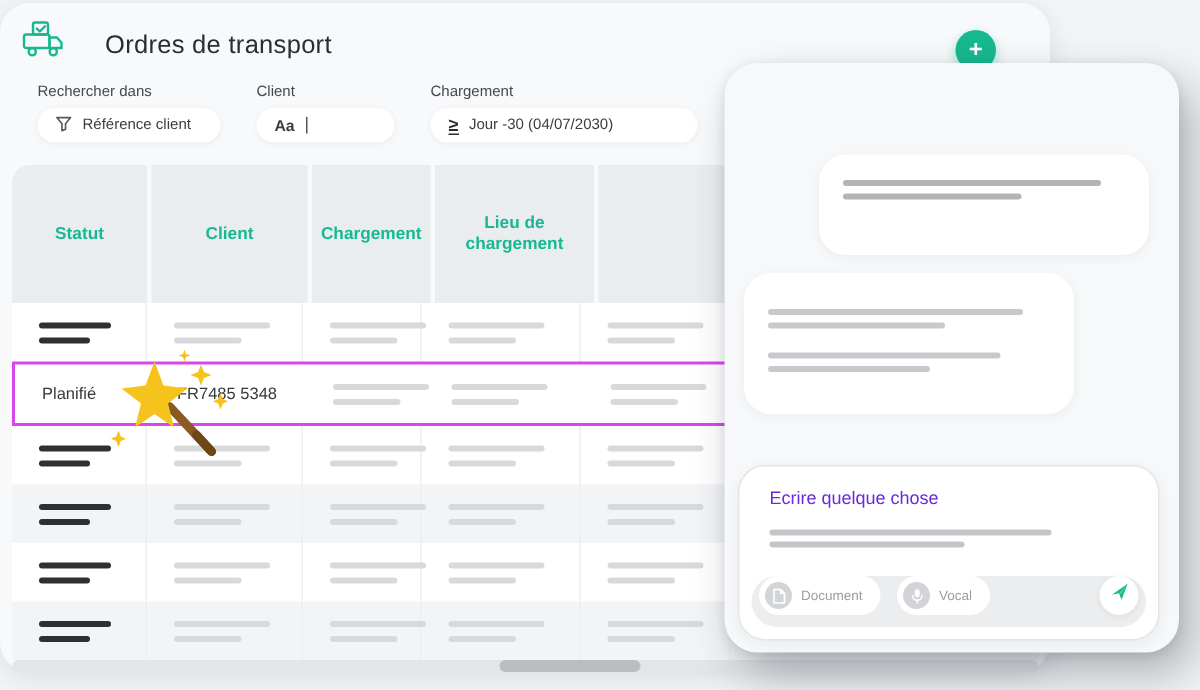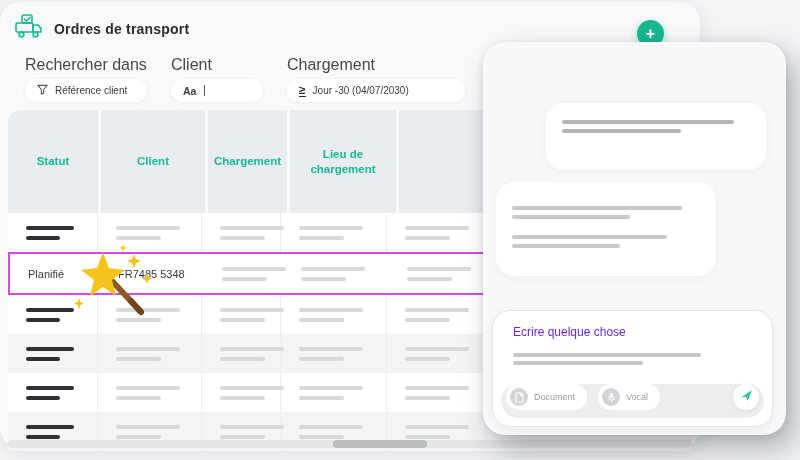--- a/index.html
+++ b/index.html
@@ -5,44 +5,44 @@
   * { box-sizing: border-box; margin: 0; padding: 0; }
   html,body { width:800px; height:460px; }
   body { font-family:"Liberation Sans", sans-serif; background:#f2f4f6; }
   .stage { position:relative; width:800px; height:460px; overflow:hidden; }
 
   
   .main-card { position:absolute; left:0; top:2px; width:700px; height:446px;
     background:#f8f9fb; border-radius:20px; box-shadow:0 4px 18px rgba(30,40,60,.10); z-index:1; }
 
   .app-header { position:absolute; left:14px; top:12px; display:flex; align-items:center; gap:10px; }
-  .app-title { font-size:14px; font-weight:bold; color:#2b2d30; letter-spacing:.2px; }
+  .app-title { font-size:17px; font-weight:normal; color:#2b2d30; letter-spacing:.2px;margin-left:16px; }
 
   .plus-btn { position:absolute; left:637px; top:18px; width:27px; height:27px; border-radius:50%;
     background:#17b890; color:#fff; display:flex; align-items:center; justify-content:center;
     font-size:16px; font-weight:bold; z-index:2; box-shadow:0 3px 8px rgba(23,184,144,.4); cursor:pointer; }
 
   
   .filters { position:absolute; left:25px; top:54px; display:flex; gap:24px; }
   .filter { display:flex; flex-direction:column; gap:5px; }
-  .filter-label { font-size:16px; color:#45484c; }
+  .filter-label { font-size:10px; color:#45484c; }
   .filter-input { background:#fff; border-radius:12px; height:23px; display:flex; align-items:center;
     gap:7px; padding:0 12px; box-shadow:0 1px 4px rgba(40,50,70,.07); font-size:10px; color:#3a3d40; }
   .filter-input .val { white-space:nowrap; }
   .f1 .filter-input { width:122px; }
   .f2 .filter-input { width:92px; }
   .f3 .filter-input { width:178px; }
   .f4 .filter-input { width:80px; }
   .aa { font-weight:bold; font-size:10.5px; }
   .caret { display:inline-block; width:1px; height:11px; background:#555; margin-left:1px; }
   .gte { font-weight:bold; font-size:12px; color:#2c2e31; border-bottom:1.5px solid #2c2e31; line-height:11px; }
 
   
   .table { position:absolute; left:8px; top:108px; width:684px; }
-  .thead { display:grid; grid-template-columns:90px 104px 79px 106px 100px 1fr; gap:3px; height:103px; }
+  .thead { display:grid; grid-template-columns:90px 104px 79px 106px 100px 1fr; gap:3px; height:92px; }
   .th { background:#e9edf0; color:#19b893; font-weight:bold; font-size:11.5px;
     display:flex; align-items:center; justify-content:center; text-align:center; line-height:1.25; }
   .th:first-child { border-top-left-radius:12px; }
   .th:last-child { border-top-right-radius:12px; }
 
   .trow { display:grid; grid-template-columns:90px 104px 79px 106px 100px 1fr; height:39px; background:#fff; }
   .trow.alt { background:#f3f4f6; }
   .cell { height:100%; display:flex; flex-direction:column; justify-content:center; gap:6px;
     padding-left:18px; border-right:1px solid #ecee f0; border-right:1px solid #eceef0; }
   .cell.last { border-right:none; }

